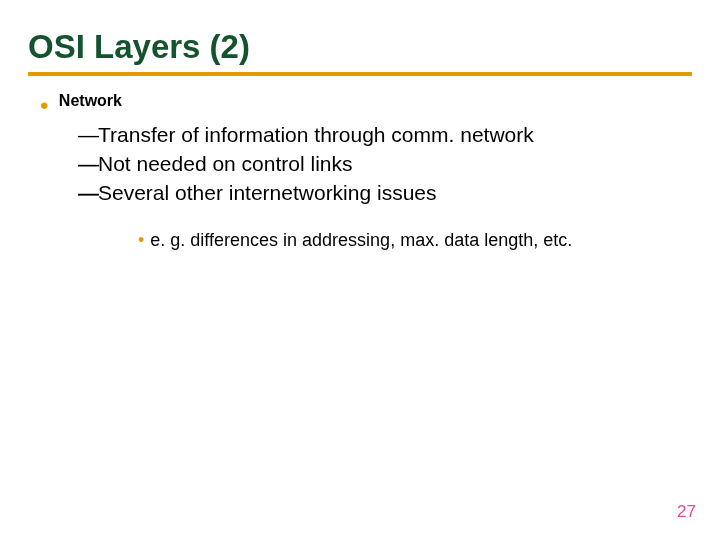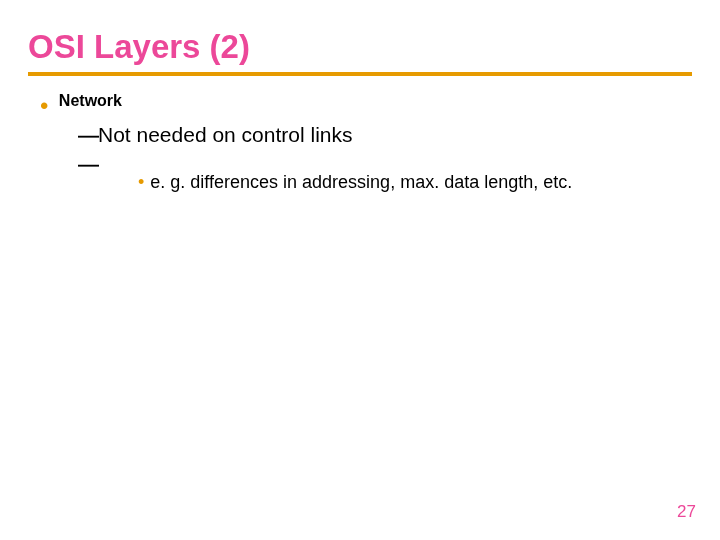--- a/index.html
+++ b/index.html
@@ -22,21 +22,21 @@
     position: absolute;
     left: 28px;
     top: 28px;
     right: 28px;
   }
   .title {
     font-family: "Arial Black", Arial, sans-serif;
     font-weight: 900;
     font-size: 33px;
     letter-spacing: 0px;
-    color: #ec4899;
+    color: #14532d;
     margin: 0 0 6px 0;
   }
   .rule {
     height: 4px;
     background: #e69a00;
     width: 100%;
   }
   .body {
     position: absolute;
     left: 40px;
@@ -109,26 +109,26 @@
   </div>
 
   <div class="body">
 
     <div class="l1">
       <span class="l1-bullet">•</span>
       <span class="l1-text">Network</span>
     </div>
 
     <div class="l2-wrap">
-      <div class="l2"><span class="dash">—</span></div>
+      <div class="l2"><span class="dash">—</span><span>Transfer of information through comm. network</span></div>
       <div class="l2"><span class="dash">—</span></div>
       <div class="l2"><span class="dash">—</span><span>Not needed on control links</span></div>
       <div class="l2"><span class="dash">—</span></div>
       <div class="l2"><span class="dash">—</span></div>
-      <div class="l2"><span class="dash">—</span></div>
+      <div class="l2"><span class="dash">—</span><span>Several other internetworking issues</span></div>
 
       <div class="l3-wrap">
         <div class="l3">
           <span class="l3-bullet">•</span><span>e. g. differences in addressing, max. data length, etc.</span>
         </div>
       </div>
     </div>
 
   </div>
 

